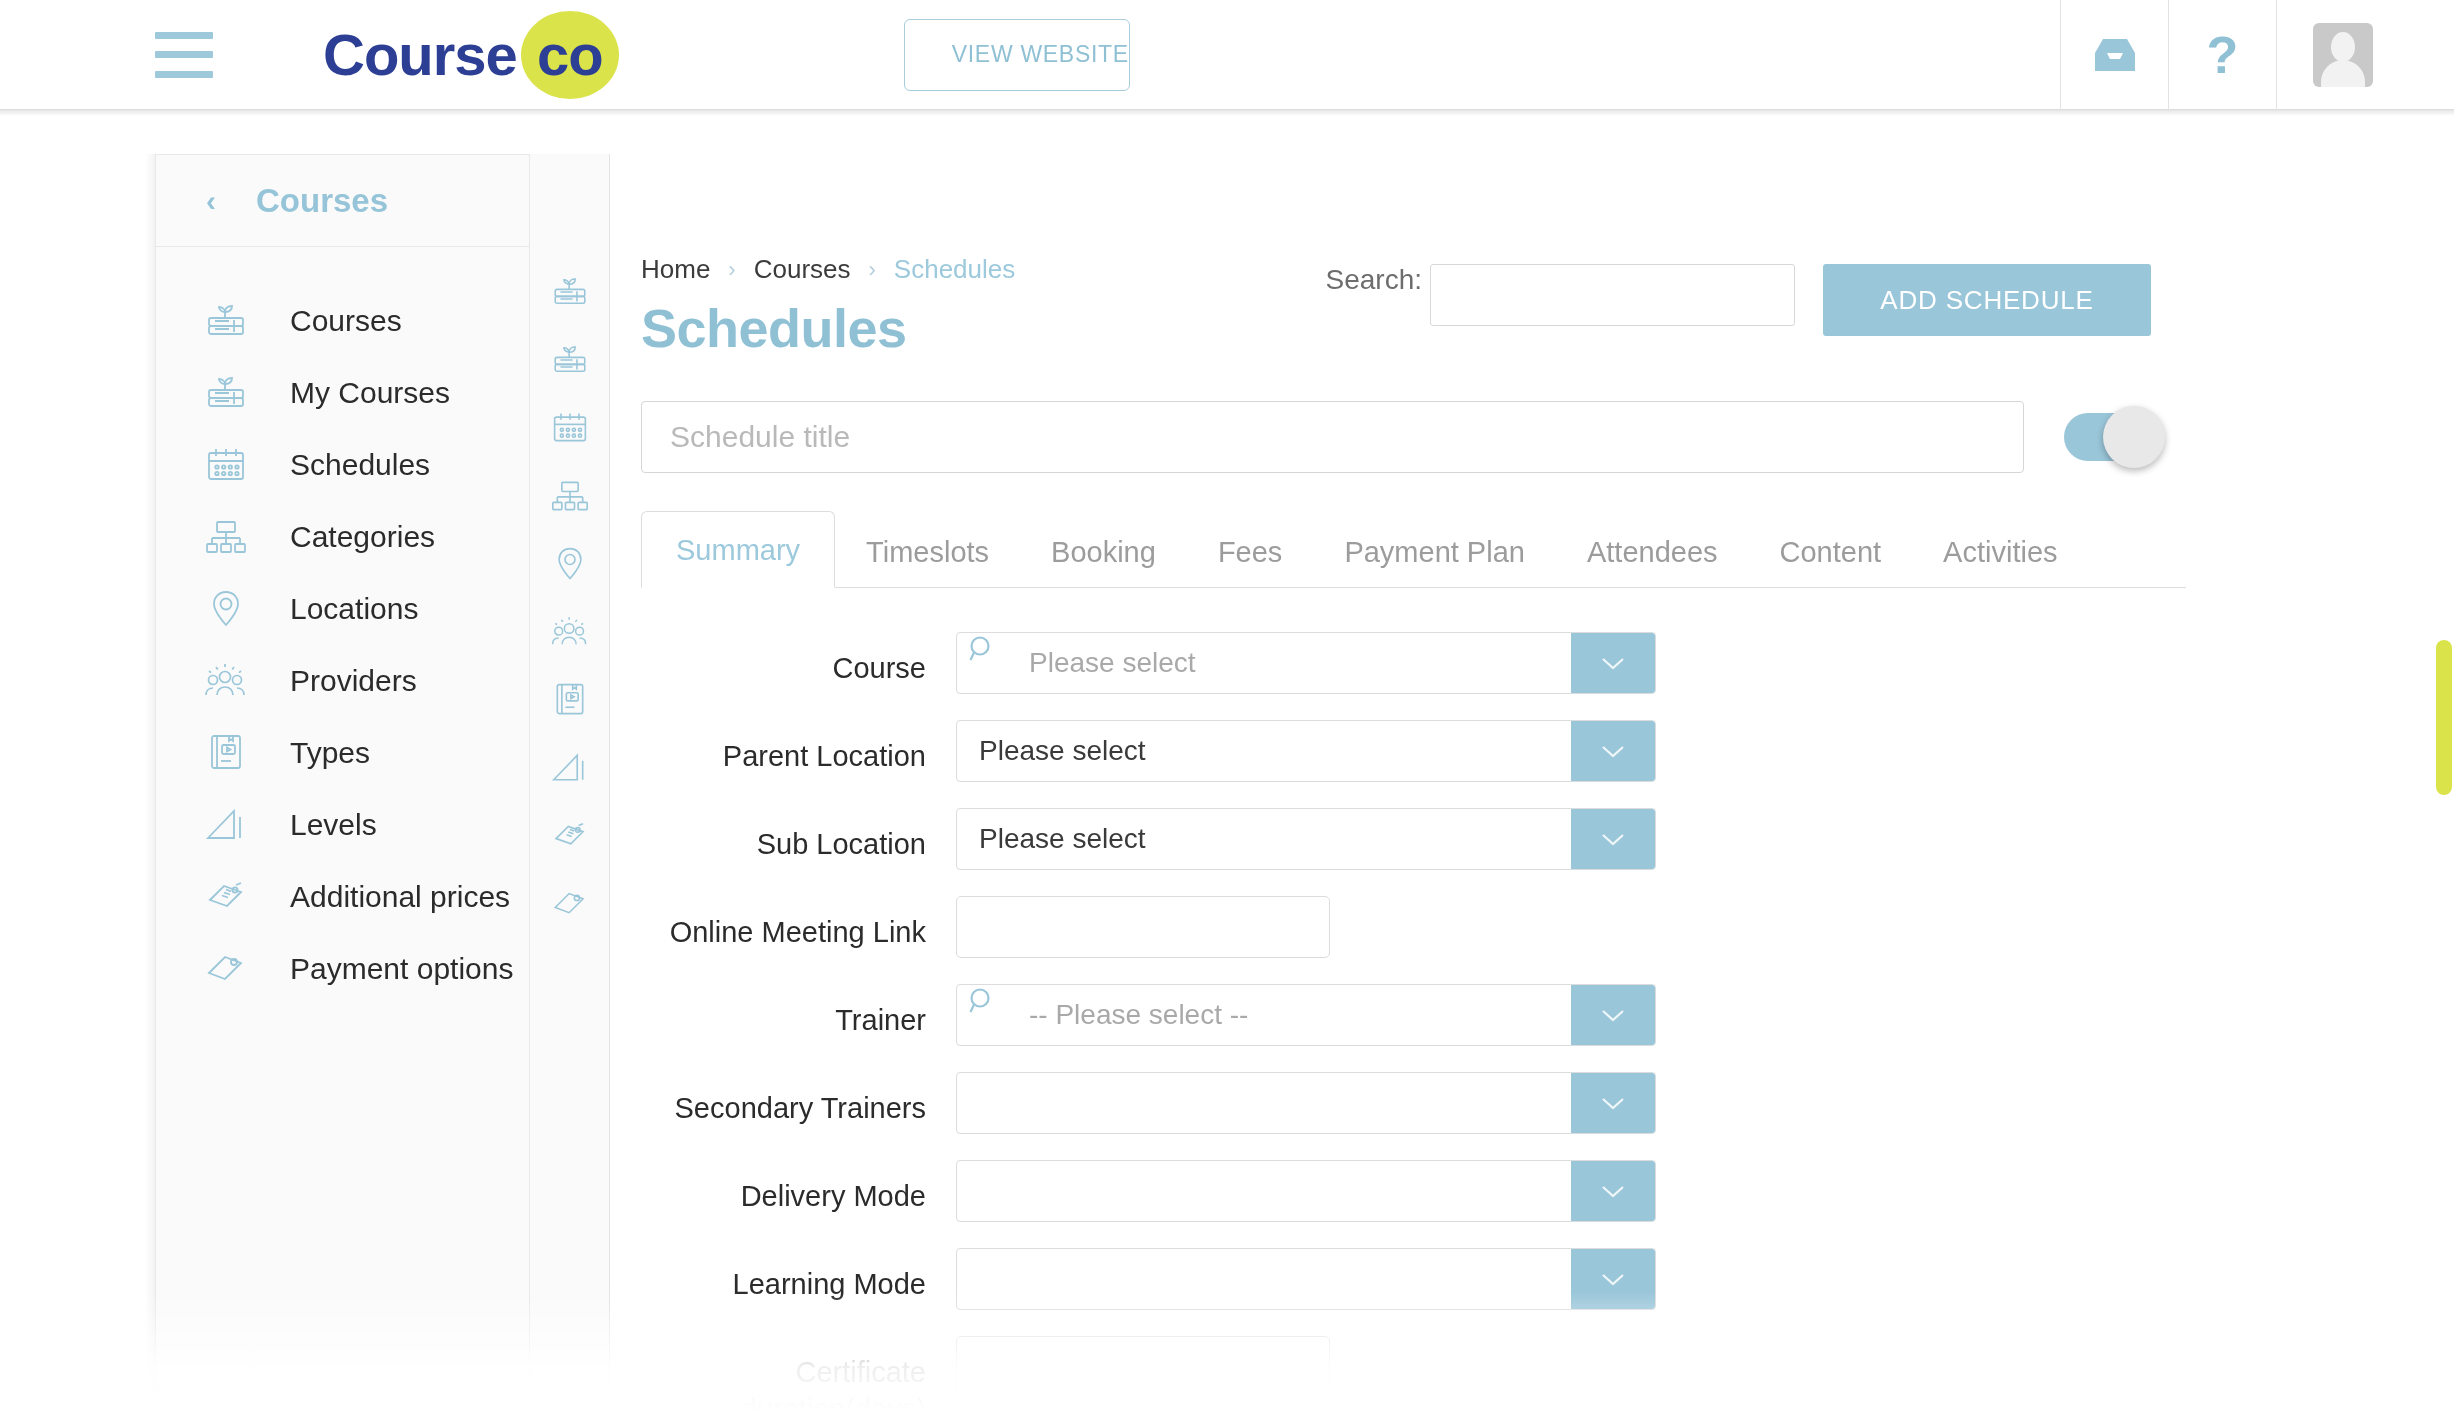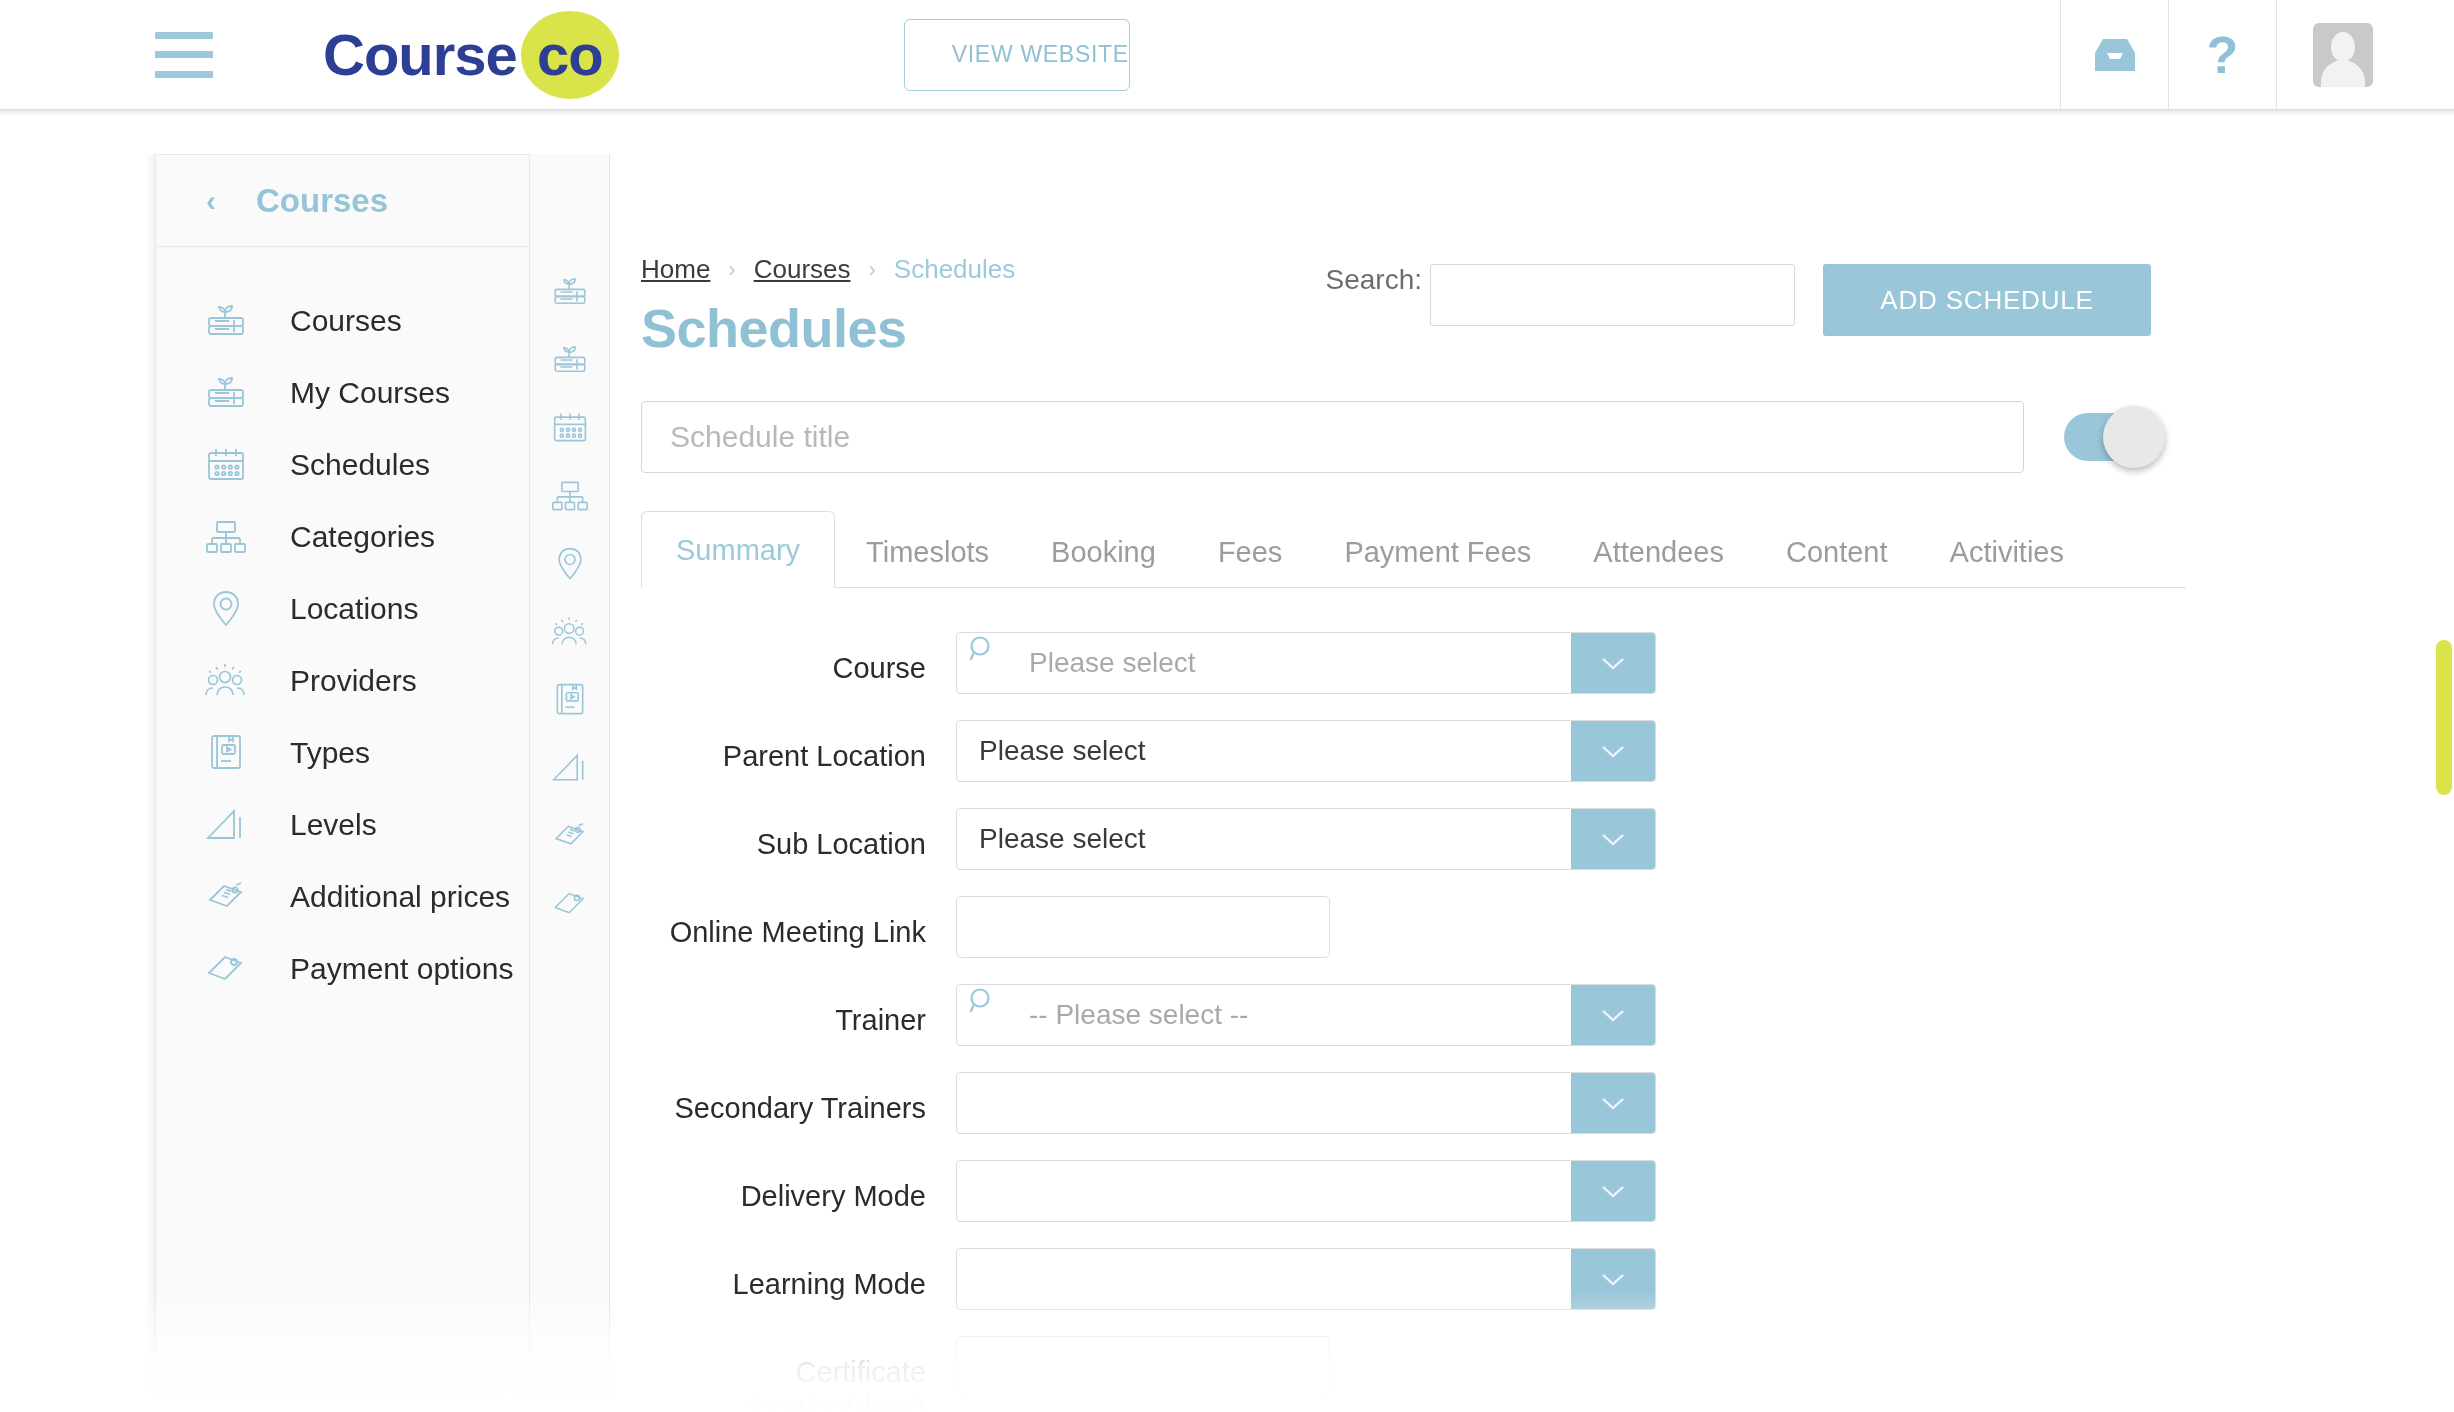--- a/index.html
+++ b/index.html
@@ -145,21 +145,21 @@
 
   
   .content {
     position: absolute; left: 611px; top: 0;
     width: 1560px; height: 1296px;
     background: #ffffff;
     padding: 138px 0 0 30px;
   }
 
   .breadcrumb { display: flex; align-items: center; font-size: 26px; color: #3b3b3b; }
-  .bc-link { cursor: pointer; text-decoration: underline; }
+  .bc-link { cursor: pointer; }
   .bc-sep { margin: 0 18px; color: #b4cfdc; font-size: 22px; }
   .bc-current { color: #9cc9dc; cursor: pointer; }
 
   .page-title {
     margin-top: 12px;
     font-size: 54px; font-weight: bold; color: #8fc0d4;
     letter-spacing: -.5px;
   }
 
   .search-row {
@@ -620,21 +620,21 @@
       <div class="toggle">
         <div class="knob"></div>
       </div>
     </div>
 
     <div class="tabs">
       <div class="tab active">Summary</div>
       <div class="tab">Timeslots</div>
       <div class="tab">Booking</div>
       <div class="tab">Fees</div>
-      <div class="tab">Payment Fees</div>
+      <div class="tab">Payment Plan</div>
       <div class="tab">Attendees</div>
       <div class="tab">Content</div>
       <div class="tab">Activities</div>
     </div>
 
     <div class="form">
 
       <div class="frow">
         <div class="flabel">Course</div>
         <div class="fctl">

